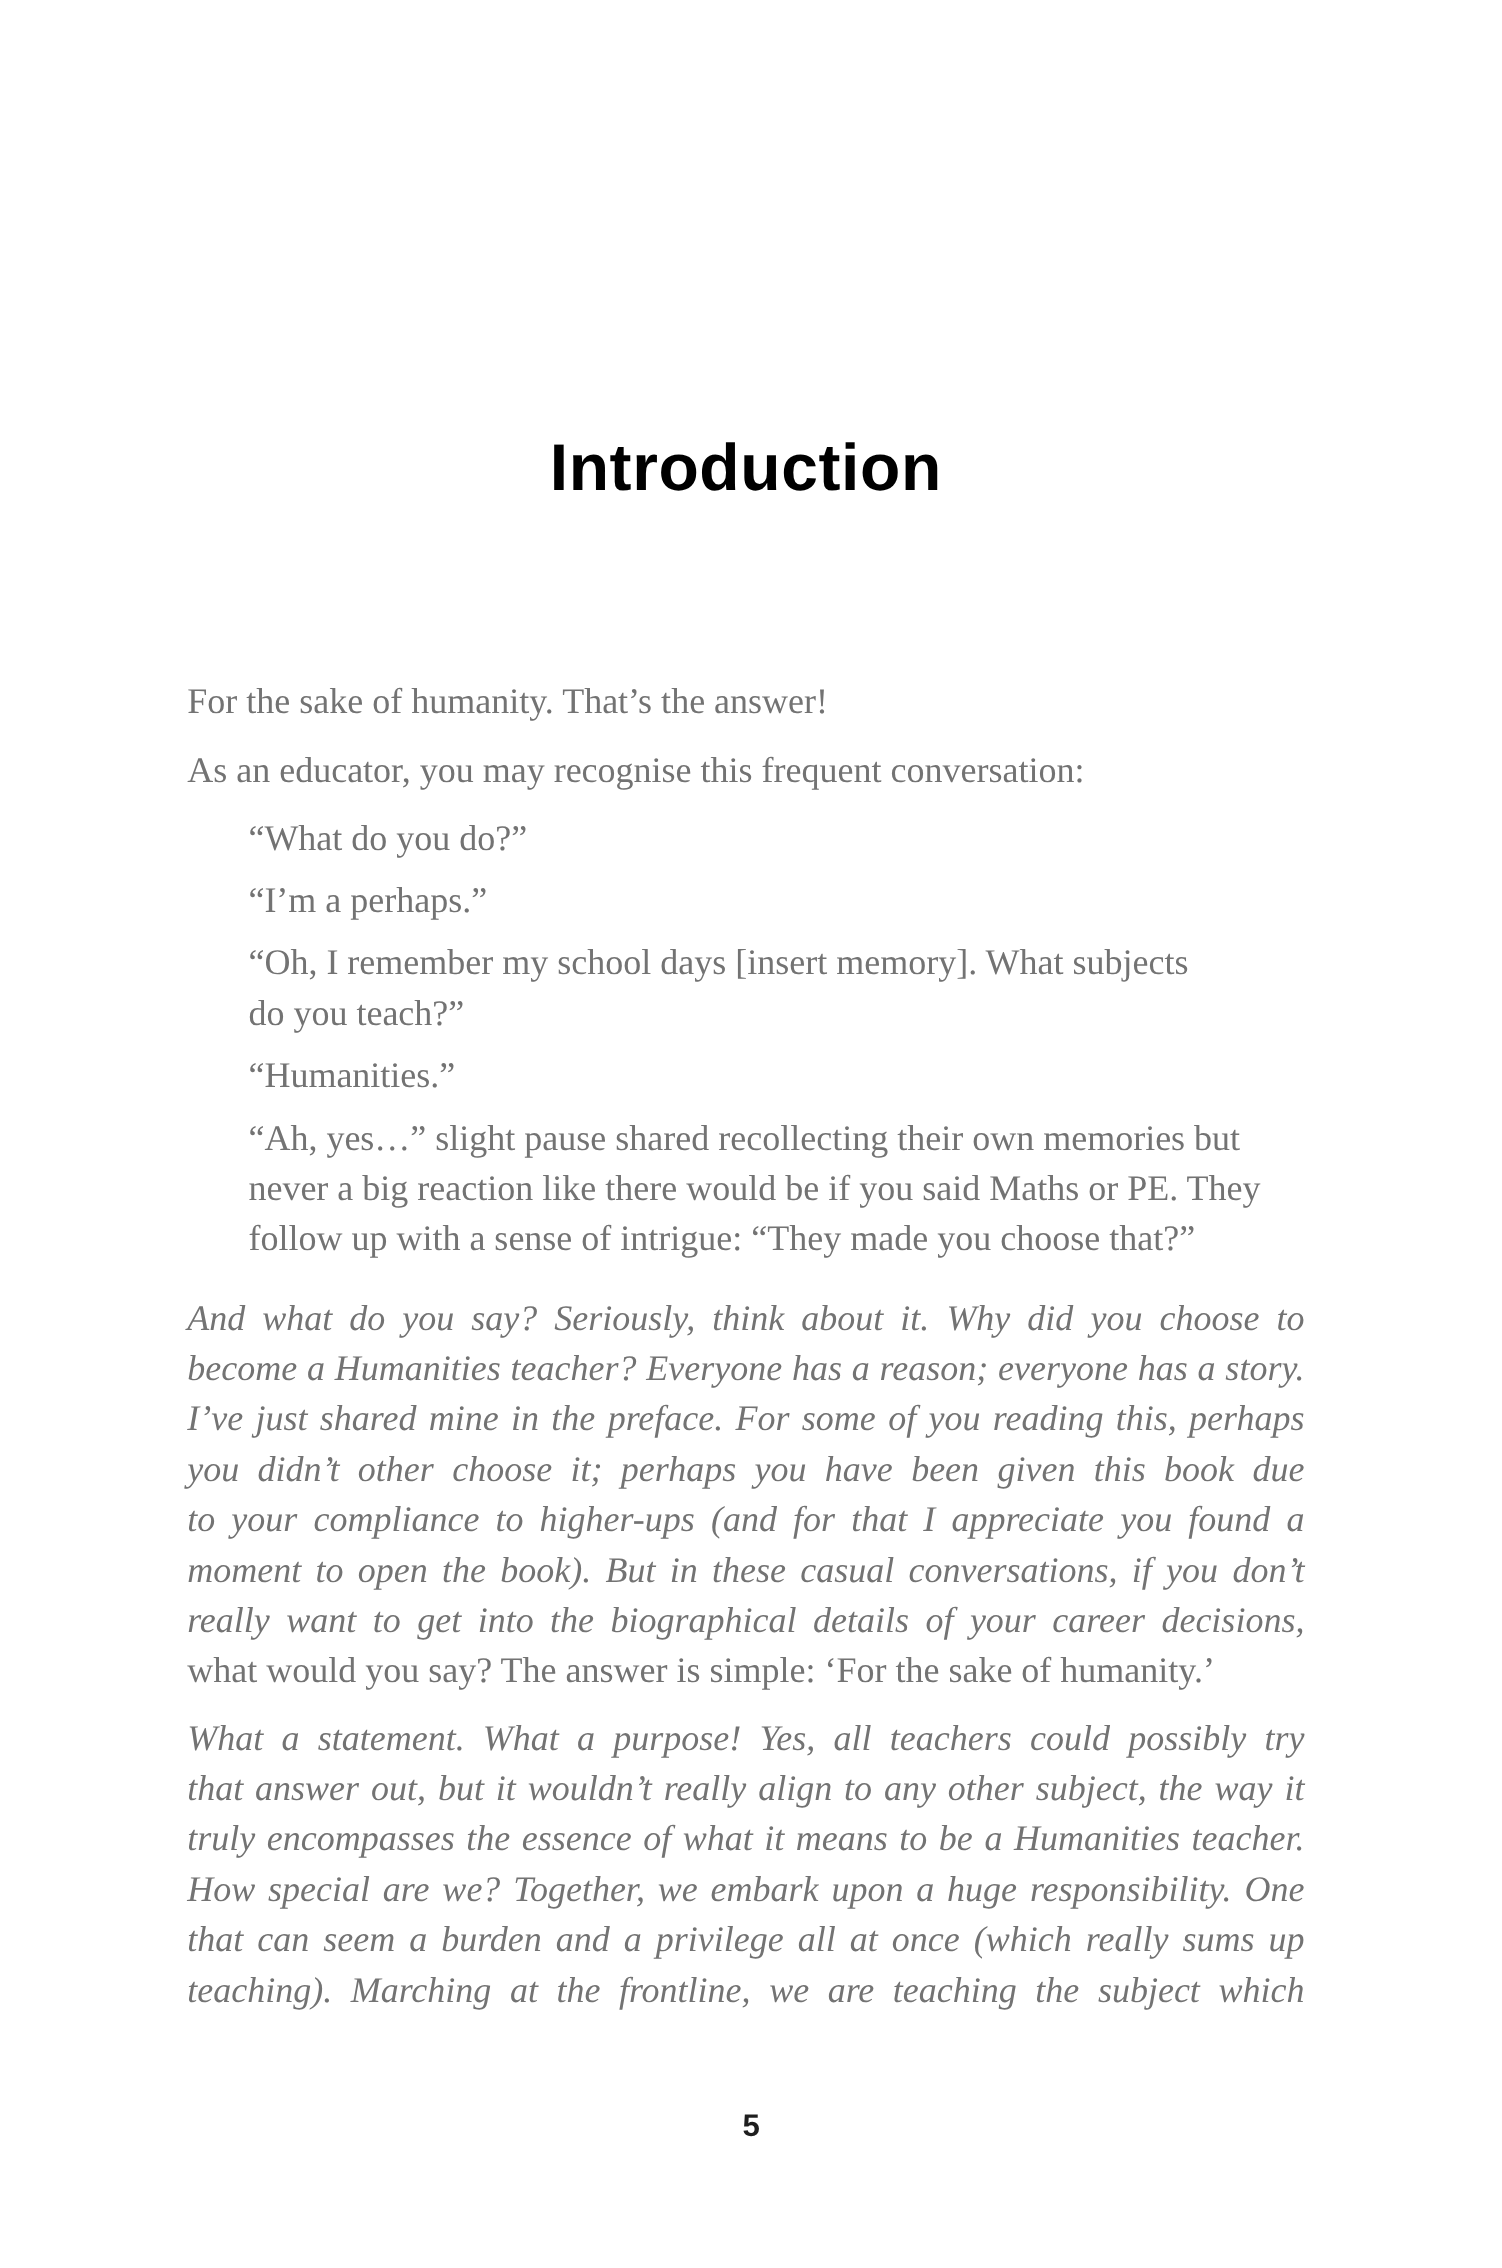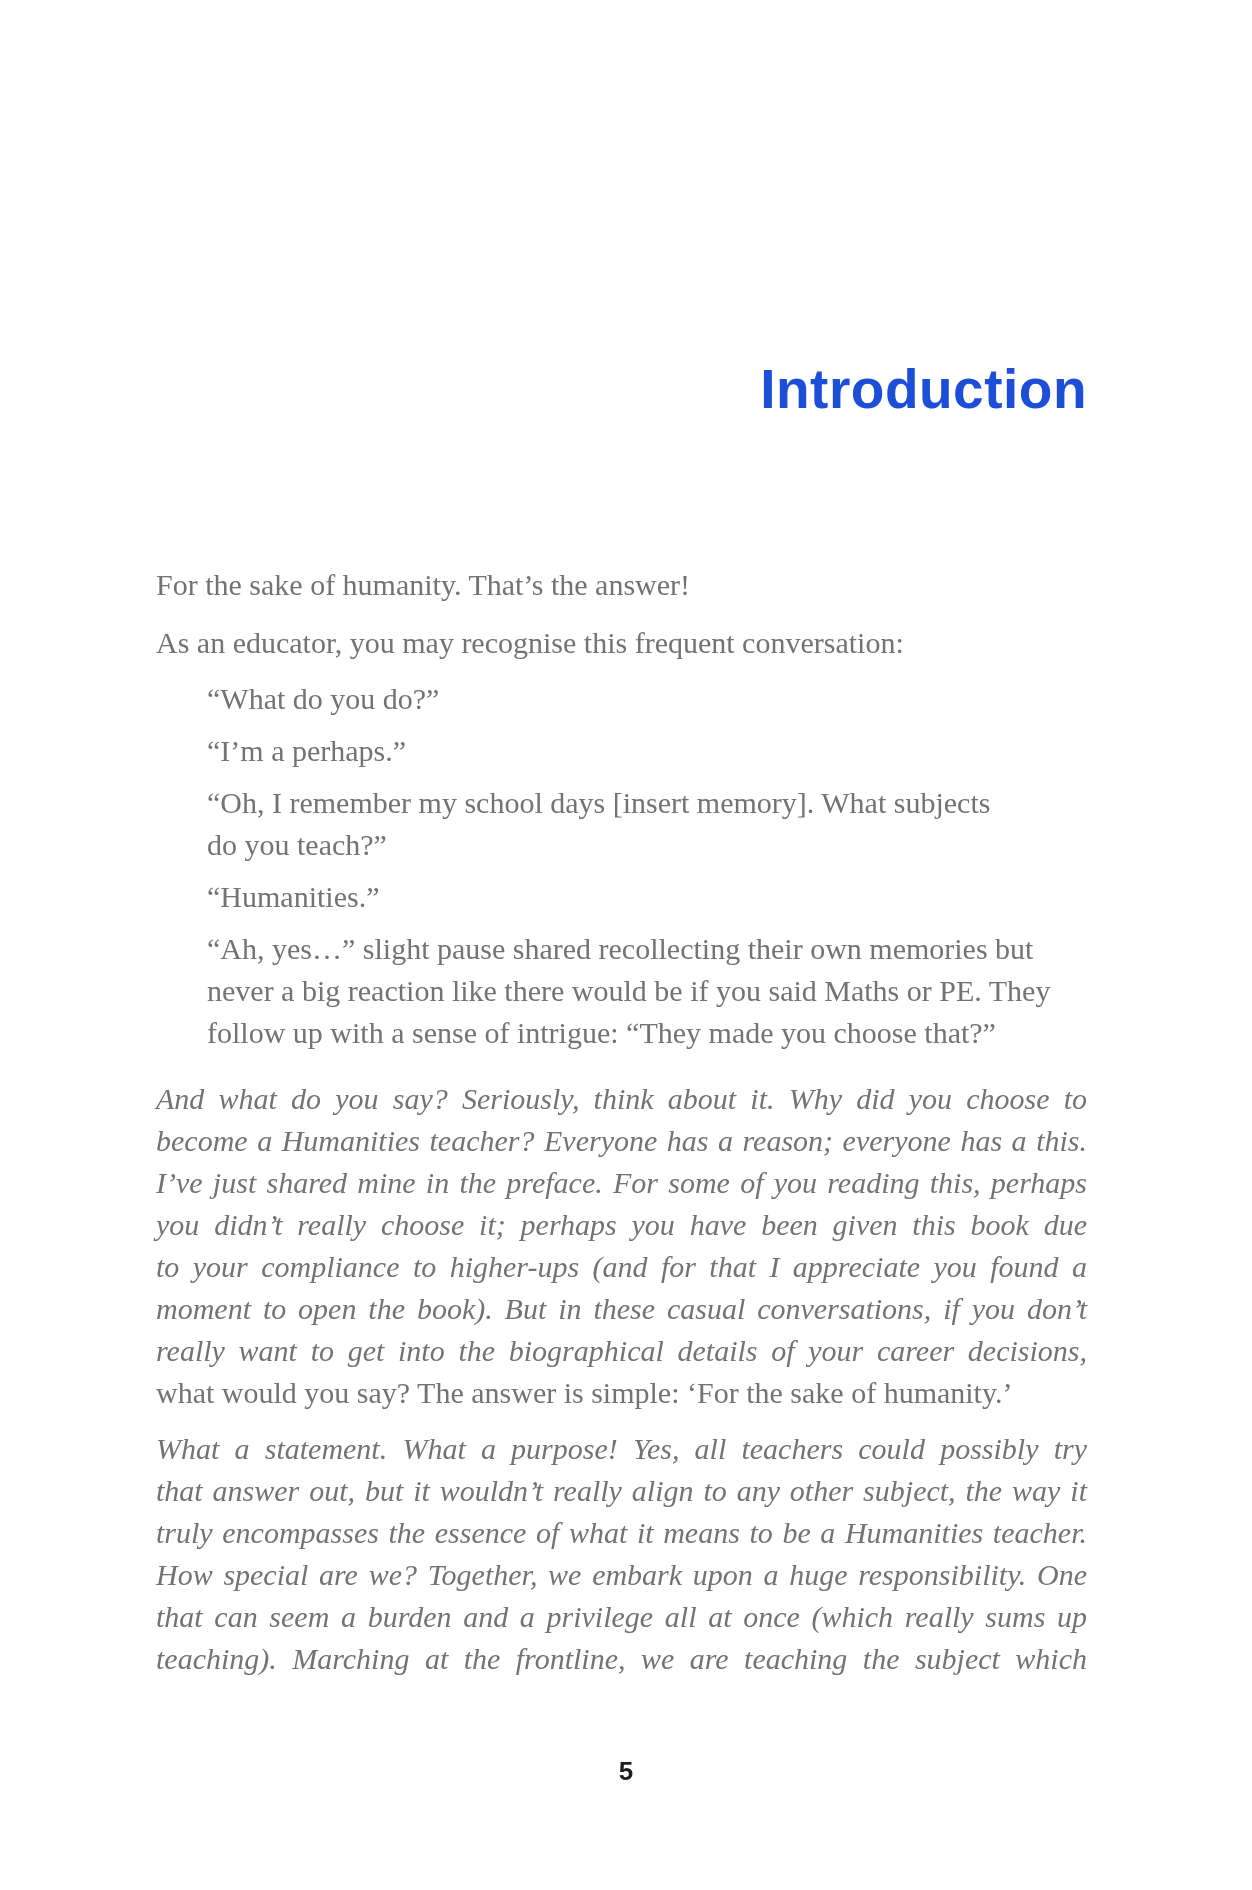--- a/index.html
+++ b/index.html
@@ -15,26 +15,26 @@
     overflow: hidden;
     color: #1e1e1e;
   }
   .content {
     margin-left: 156px;
     width: 931px;
   }
   .chapter-title {
     margin: 0;
     padding-top: 358px;
-    text-align: right;
+    text-align: center;
     font-family: "Liberation Sans", sans-serif;
     font-weight: 700;
     font-size: 55px;
     line-height: 62px;
-    color: #1d4ed8;
+    color: #000000;
     letter-spacing: 0.5px;
     margin-bottom: 144px;
   }
   .paragraph {
     font-family: "Liberation Serif", "DejaVu Serif", serif;
     font-size: 30px;
     line-height: 42px;
     color: #737373;
     margin: 0 0 14px 0;
   }
@@ -95,23 +95,23 @@
         <div class="paragraph quote">
           <div class="line">“Humanities.”</div>
         </div>
         <div class="paragraph quote pre-body-gap">
           <div class="line">“Ah, yes…” slight pause shared recollecting their own memories but</div>
           <div class="line">never a big reaction like there would be if you said Maths or PE. They</div>
           <div class="line">follow up with a sense of intrigue: “They made you choose that?”</div>
         </div>
         <div class="paragraph body">
           <div class="line just">And what do you say? Seriously, think about it. Why did you choose to</div>
-          <div class="line just">become a Humanities teacher? Everyone has a reason; everyone has a this.</div>
+          <div class="line just">become a Humanities teacher? Everyone has a reason; everyone has a story.</div>
           <div class="line just">I’ve just shared mine in the preface. For some of you reading this, perhaps</div>
-          <div class="line just">you didn’t really choose it; perhaps you have been given this book due</div>
+          <div class="line just">you didn’t other choose it; perhaps you have been given this book due</div>
           <div class="line just">to your compliance to higher-ups (and for that I appreciate you found a</div>
           <div class="line just">moment to open the book). But in these casual conversations, if you don’t</div>
           <div class="line just">really want to get into the biographical details of your career decisions,</div>
           <div class="line">what would you say? The answer is simple: ‘For the sake of humanity.’</div>
         </div>
         <div class="paragraph body">
           <div class="line just">What a statement. What a purpose! Yes, all teachers could possibly try</div>
           <div class="line just">that answer out, but it wouldn’t really align to any other subject, the way it</div>
           <div class="line just">truly encompasses the essence of what it means to be a Humanities teacher.</div>
           <div class="line just">How special are we? Together, we embark upon a huge responsibility. One</div>

